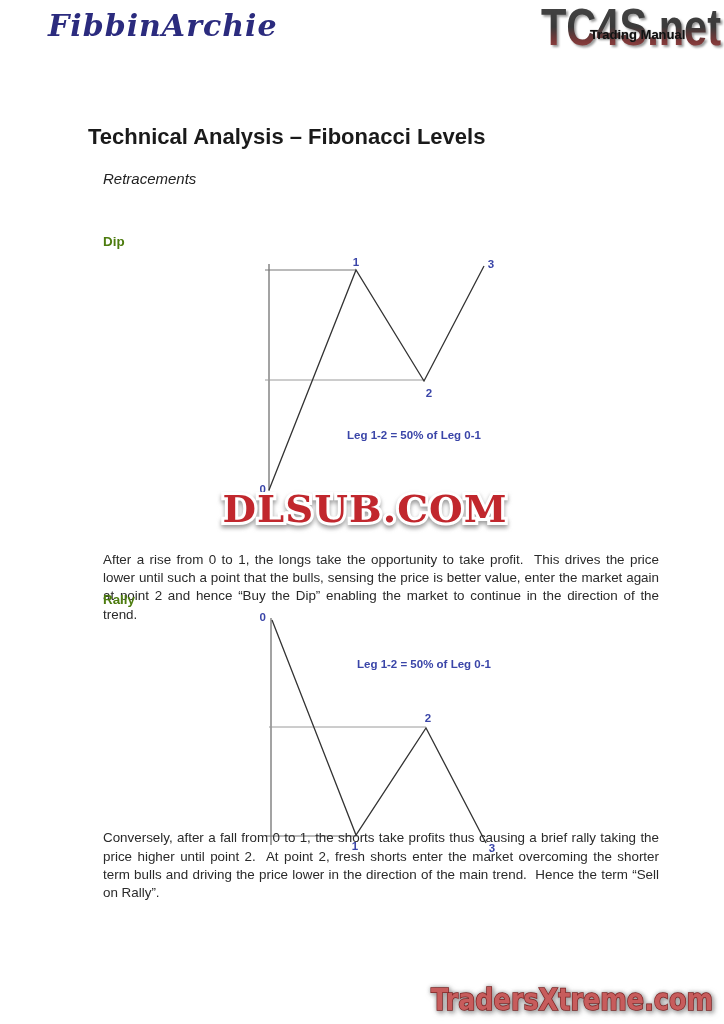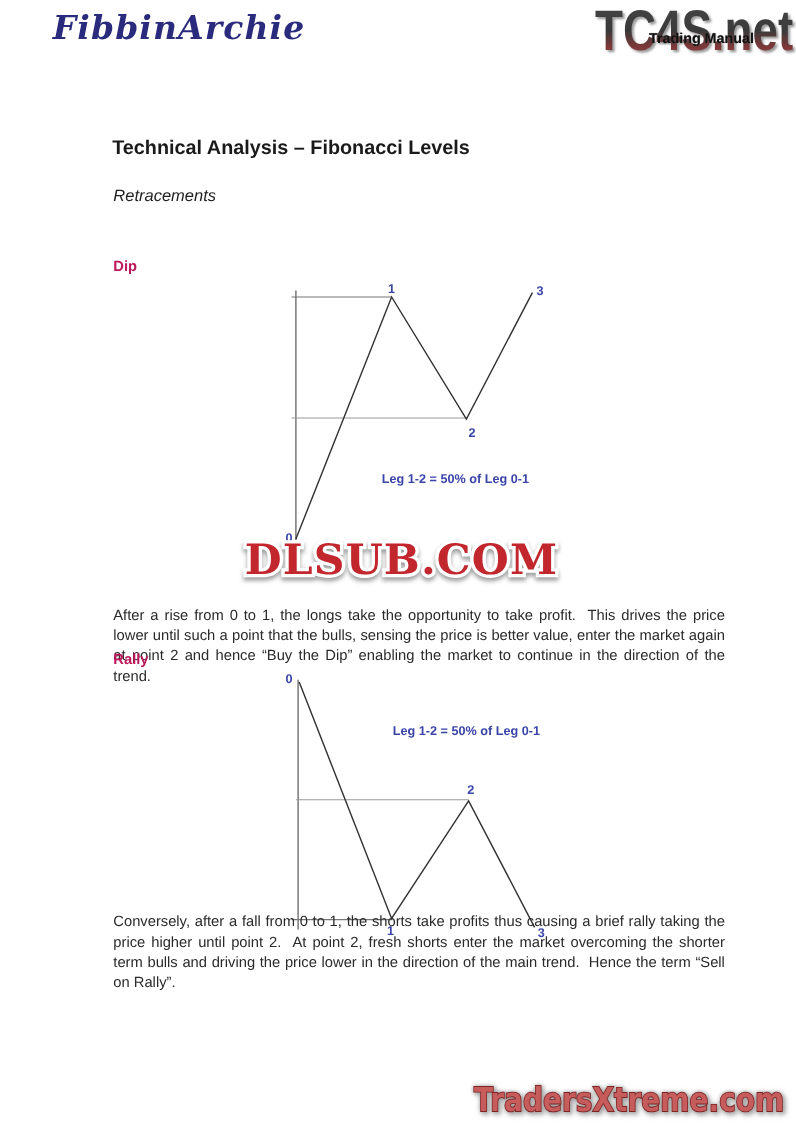--- a/index.html
+++ b/index.html
@@ -20,34 +20,34 @@
   .tc4s-svg{position:absolute;left:540px;top:0px;}
   .tagline{
     position:absolute;left:590px;top:27px;
     font-size:13px;font-weight:bold;color:#111;
     letter-spacing:0px;white-space:nowrap;
     text-shadow:0 0 1px #555;
     text-align:right;
   }
   
   .doc-title{
-    position:absolute;left:102px;top:124px;
-    font-size:18px;font-weight:bold;color:#1a1a1a;
+    position:absolute;left:88px;top:124px;
+    font-size:22px;font-weight:bold;color:#1a1a1a;
   }
   .h-italic{
     position:absolute;left:103px;top:170px;
     font-size:15px;font-style:italic;color:#222;
   }
   .intro{
     position:absolute;left:103px;top:203px;
     font-size:13.4px;color:#2a2a2a;
   }
   .h-bold{
     position:absolute;left:103px;
-    font-size:13.4px;font-weight:bold;color:#be185d;
+    font-size:13.4px;font-weight:bold;color:#4d7c0f;
   }
   .h-dip{top:234px;}
   .h-rally{top:592px;}
   .para{
     position:absolute;left:103px;width:556px;
     font-size:13.4px;line-height:18.2px;color:#2a2a2a;
     text-align:justify;
   }
   .para-dip{top:533px;margin-top:18px;}
   .para-rally{top:816px;}

